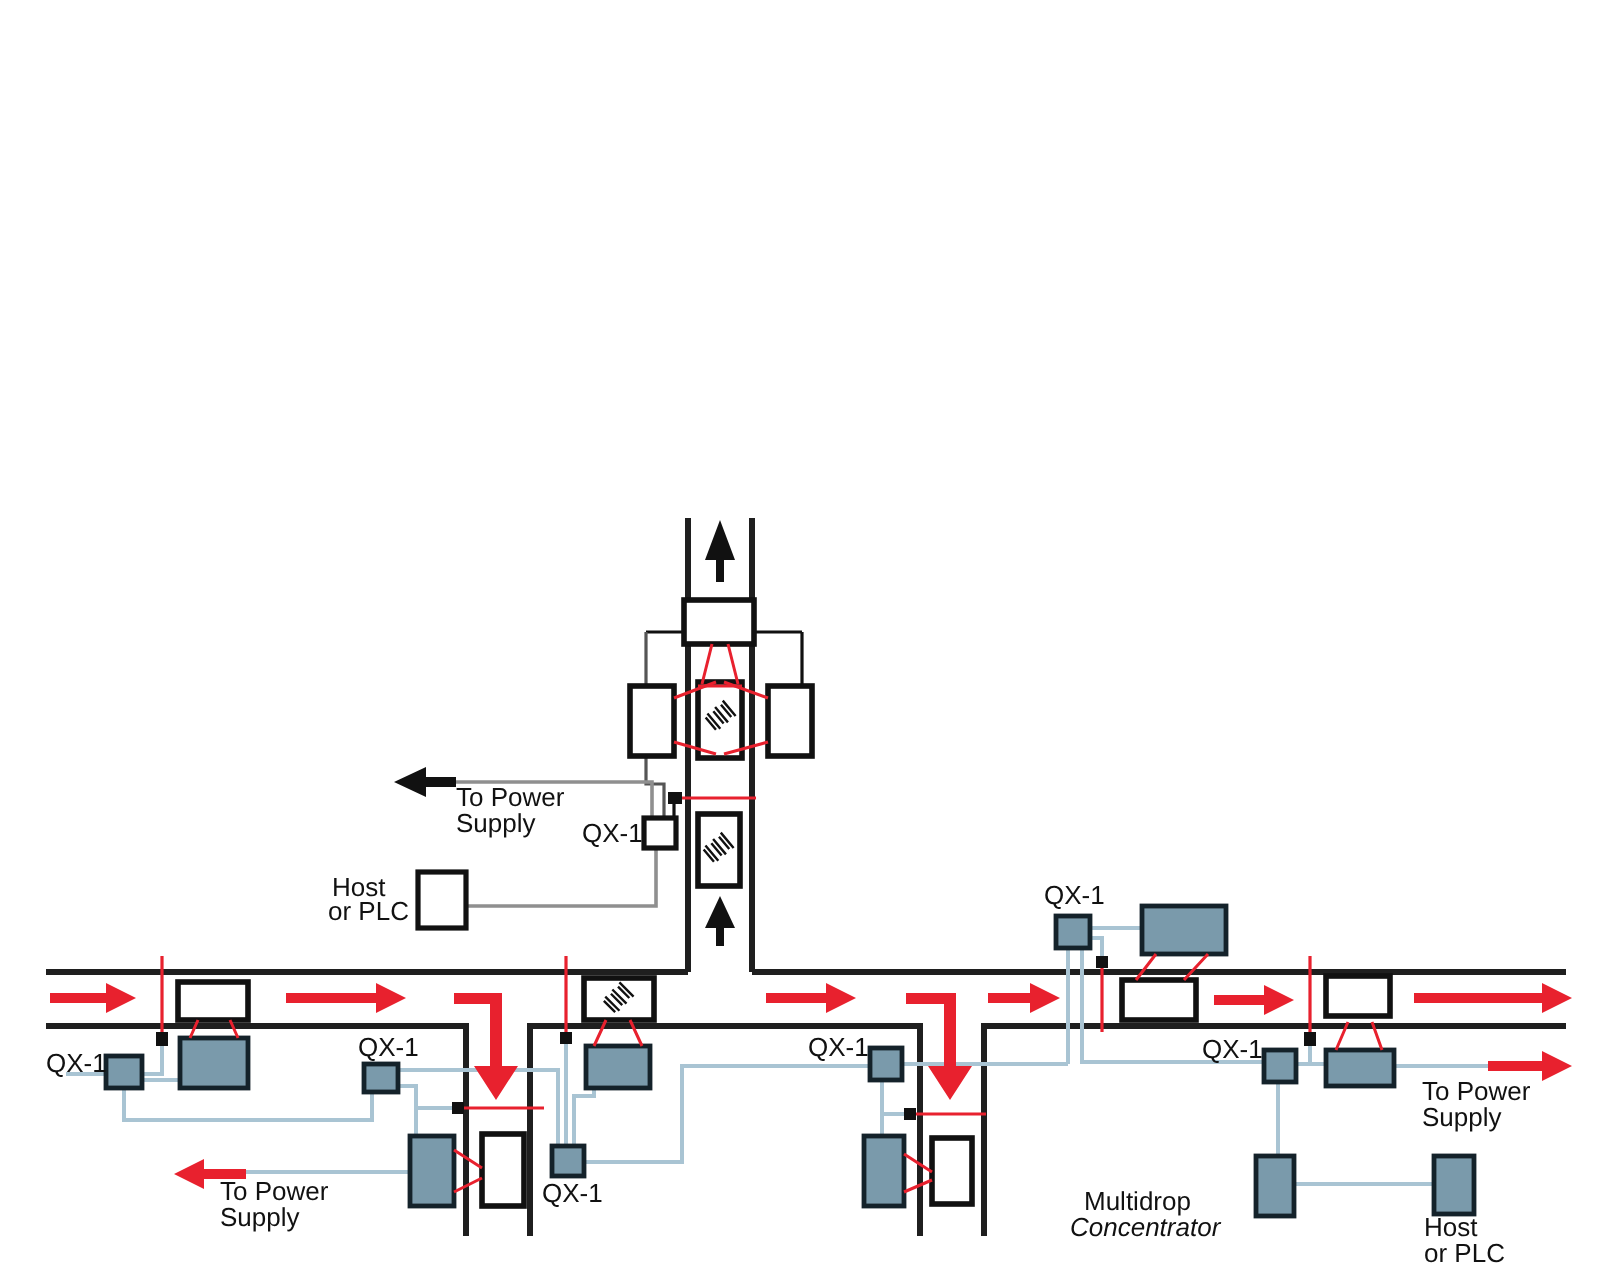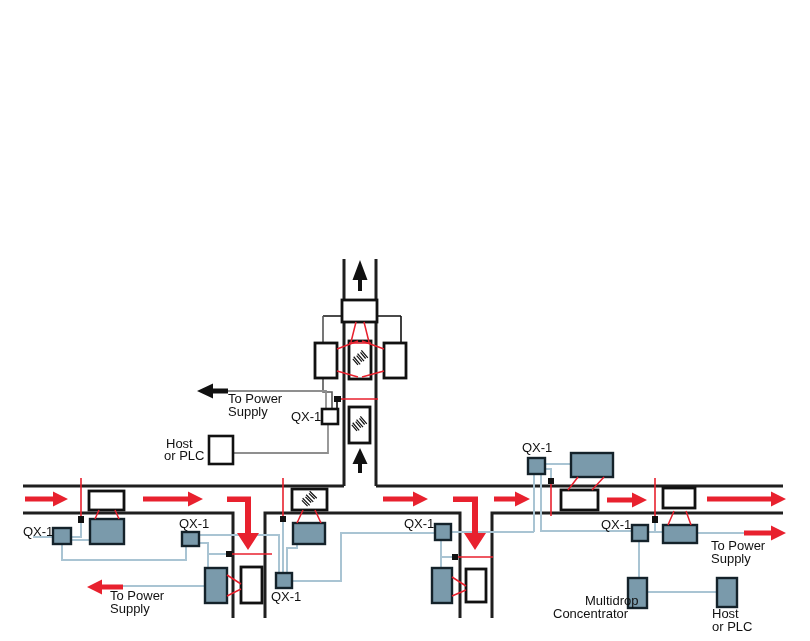--- a/index.html
+++ b/index.html
@@ -159,18 +159,18 @@
 
   <div class="lbl" style="left:166px;top:438px;">Host</div>
   <div class="lbl" style="left:164px;top:450px;">or PLC</div>
 
   <div class="lbl" style="left:110px;top:590px;">To Power</div>
   <div class="lbl" style="left:110px;top:603px;">Supply</div>
 
   <div class="lbl" style="left:711px;top:540px;">To Power</div>
   <div class="lbl" style="left:711px;top:553px;">Supply</div>
 
-  <div class="lbl" style="left:585px;top:595px;text-align:center;">Multidrop</div>
-  <div class="lbl" style="left:553px;top:608px;">Concentrator</div>
+  <div class="lbl" style="left:542px;top:595px;text-align:center;">Multidrop</div>
+  <div class="lbl" style="left:535px;top:608px;font-style:italic;">Concentrator</div>
 
   <div class="lbl" style="left:712px;top:608px;">Host</div>
   <div class="lbl" style="left:712px;top:621px;">or PLC</div>
 </div>
 
 </body></html>

